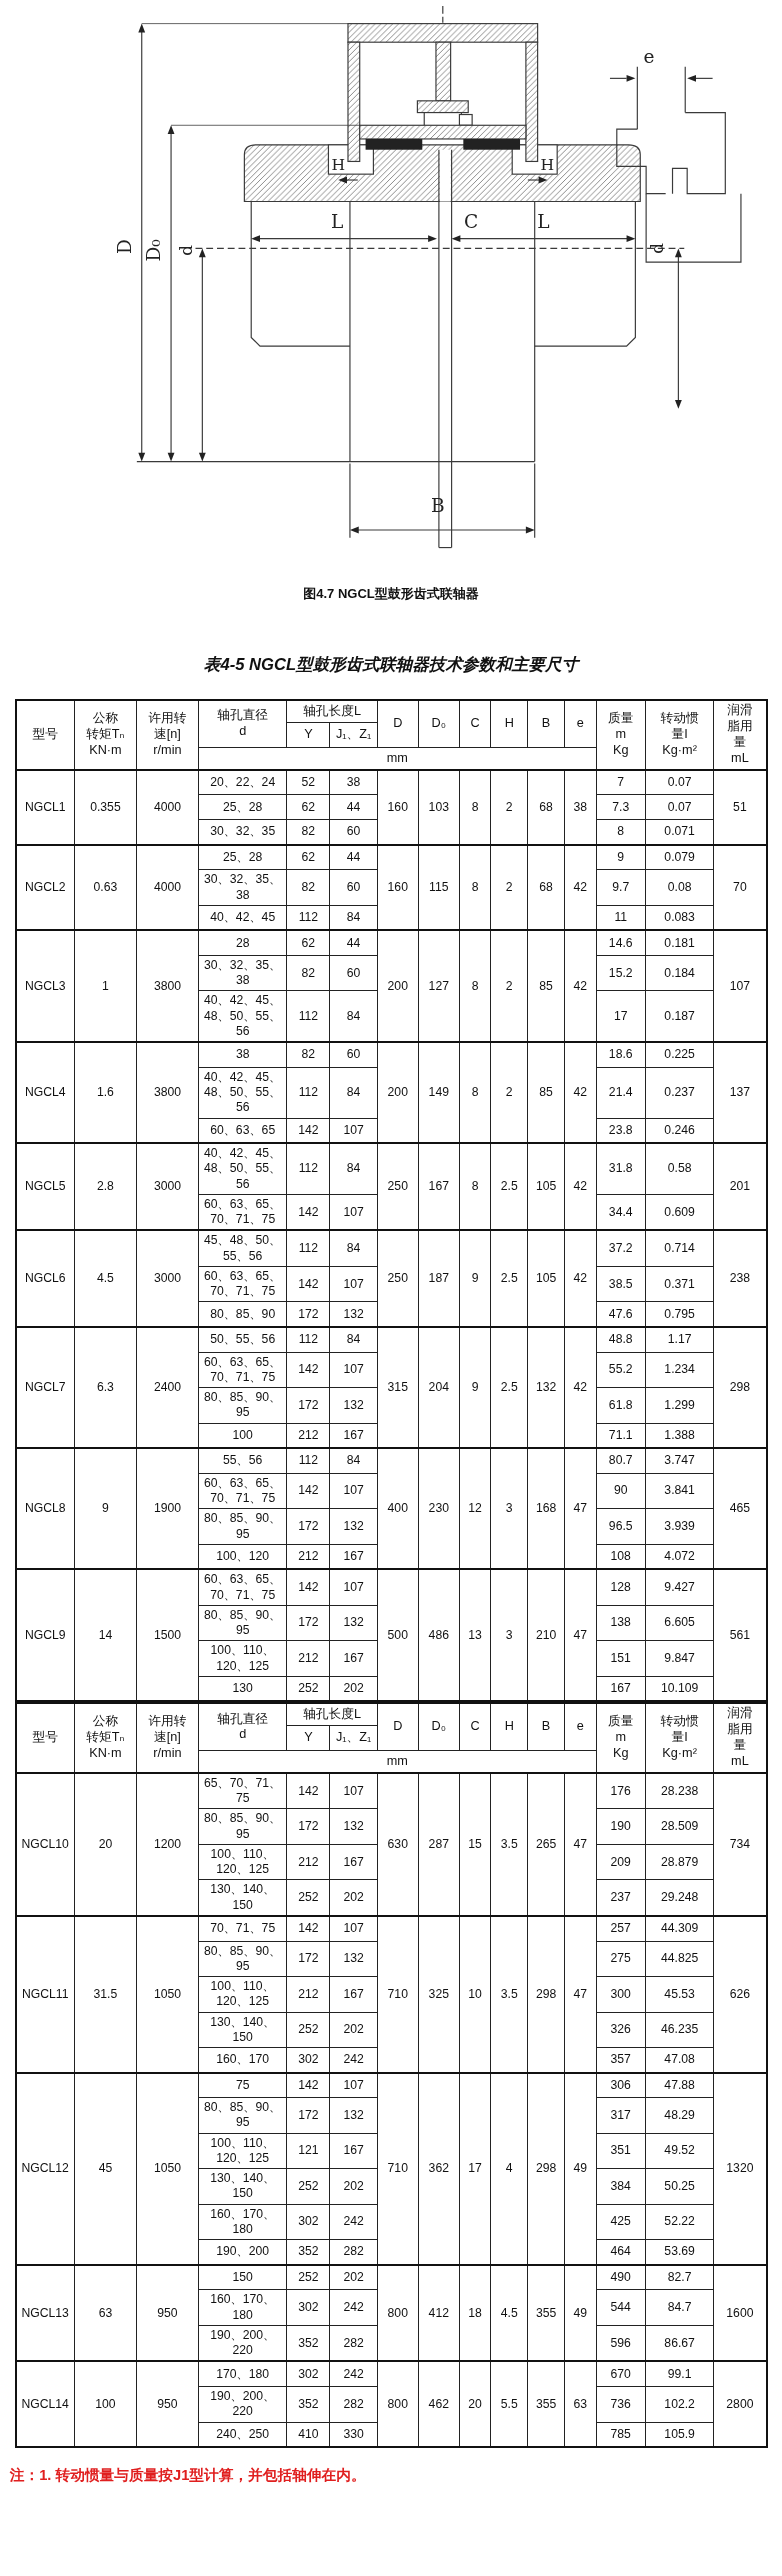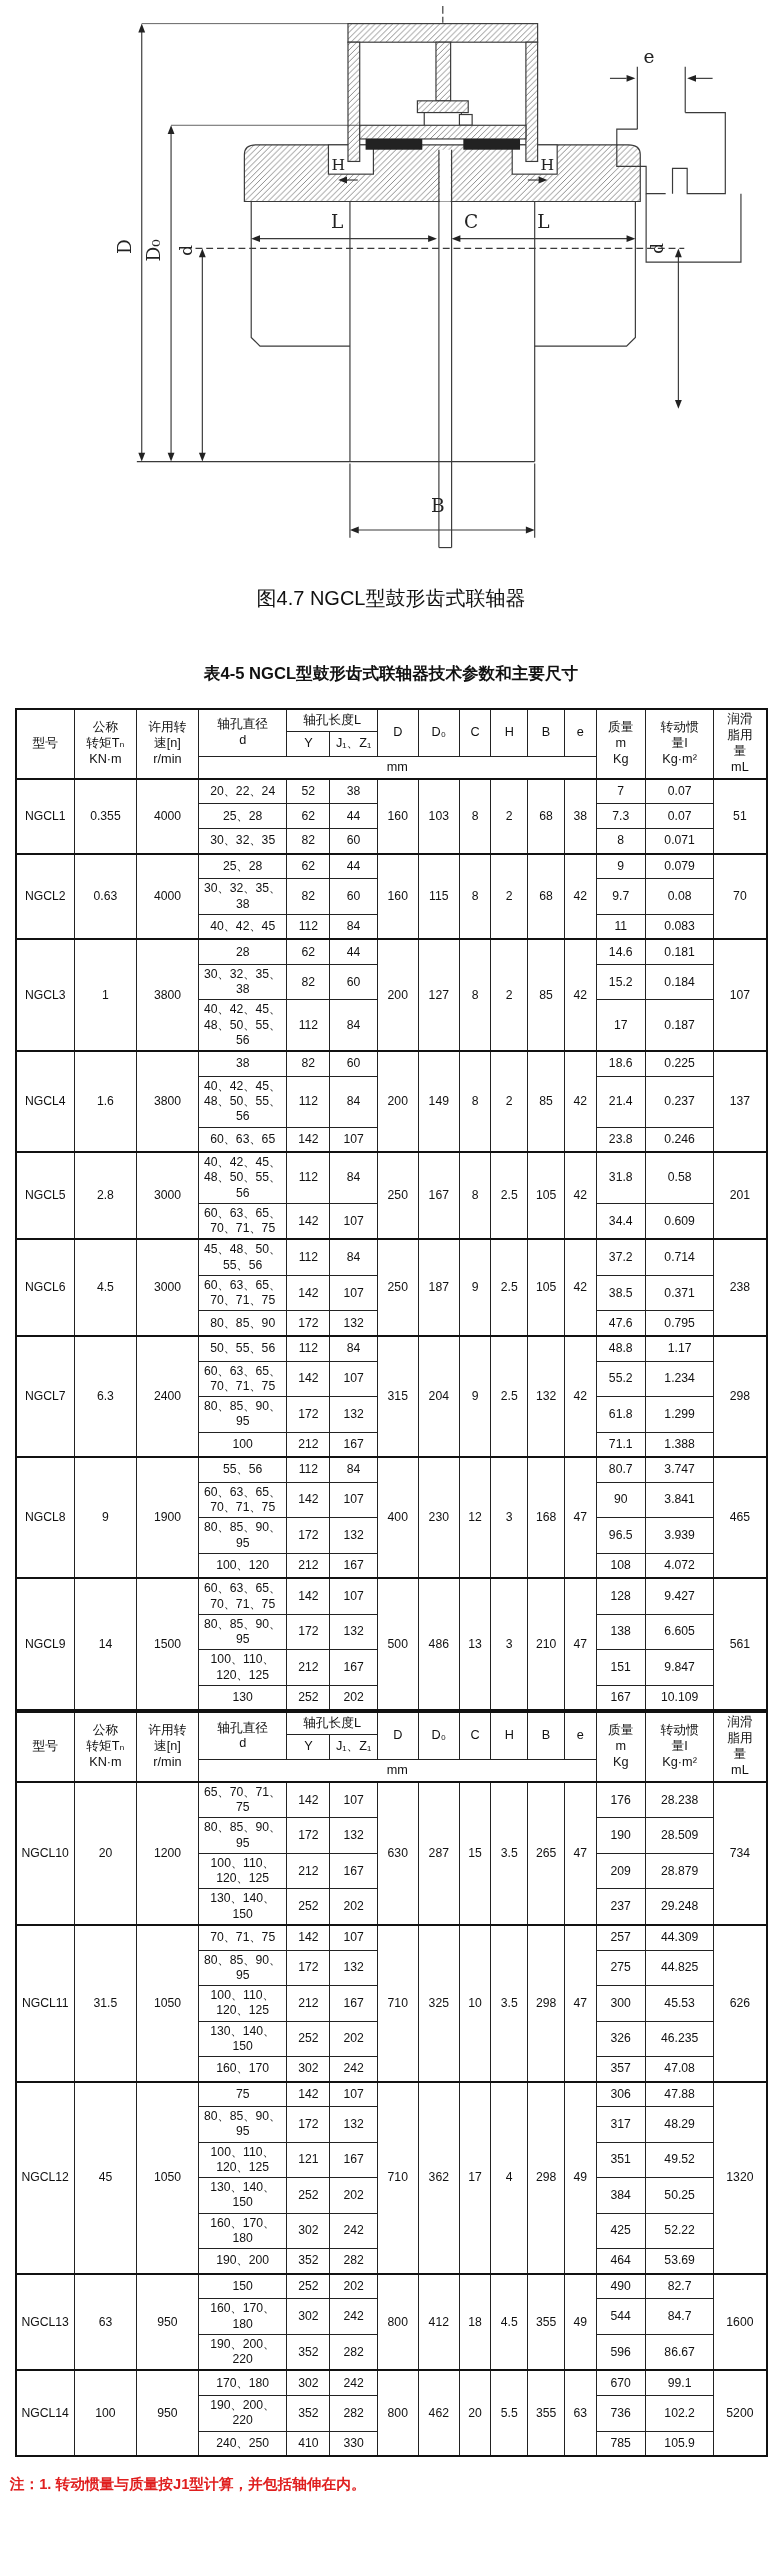--- a/index.html
+++ b/index.html
@@ -1,20 +1,20 @@
 <!DOCTYPE html>
 <html><head>
 <meta charset="utf-8">
 <style>
   html,body{margin:0;padding:0;background:#fff;}
   .page{width:782px;background:#fff;font-family:"Liberation Sans","DejaVu Sans",sans-serif;color:#111;overflow:hidden;}
   .fig{width:782px;height:579px;}
   .fig svg{display:block;}
-  .fig-cap{font-weight:normal;font-size:20px;text-align:center;margin:5.9px 0 0;}
-  .tbl-title{font-weight:bold;font-size:16.6px;text-align:center;margin:51px 0 23.5px;}
+  .fig-cap{font-weight:bold;font-size:13px;text-align:center;margin:5.9px 0 0;}
+  .tbl-title{font-weight:bold;font-size:16.6px;text-align:center;margin:51px 0 23.5px;font-style:italic;}
   .dtable{border-collapse:collapse;table-layout:fixed;width:753px;margin:0 auto;border:2px solid #111;}
   .dtable th,.dtable td{border:1px solid #222;font-weight:normal;text-align:center;vertical-align:middle;
     font-size:12.2px;line-height:1.25;padding:2px 1px;color:#111;word-wrap:break-word;}
   .dtable thead th{font-size:12.7px;}
   .dtable td{height:19.6px;}
   .pre{white-space:pre-line;}
   .hl{height:16.6px;padding:0 0 1px;}
   tr.gs td{border-top:2px solid #111;}
   .bore{font-size:11.7px;}
   .notes{color:#e01f1f;font-weight:bold;font-size:14.7px;line-height:1.9;margin:13.7px 7.8px 29px 9.8px;}
@@ -719,21 +719,21 @@
           <td>302</td>
           <td>242</td>
           <td rowspan="3">800</td>
           <td rowspan="3">462</td>
           <td rowspan="3">20</td>
           <td rowspan="3">5.5</td>
           <td rowspan="3">355</td>
           <td rowspan="3">63</td>
           <td>670</td>
           <td>99.1</td>
-          <td rowspan="3">5200</td>
+          <td rowspan="3">2800</td>
         </tr>
         <tr>
           <td class="bore">190、200、220</td>
           <td>352</td>
           <td>282</td>
           <td>736</td>
           <td>102.2</td>
         </tr>
         <tr>
           <td class="bore">240、250</td>

